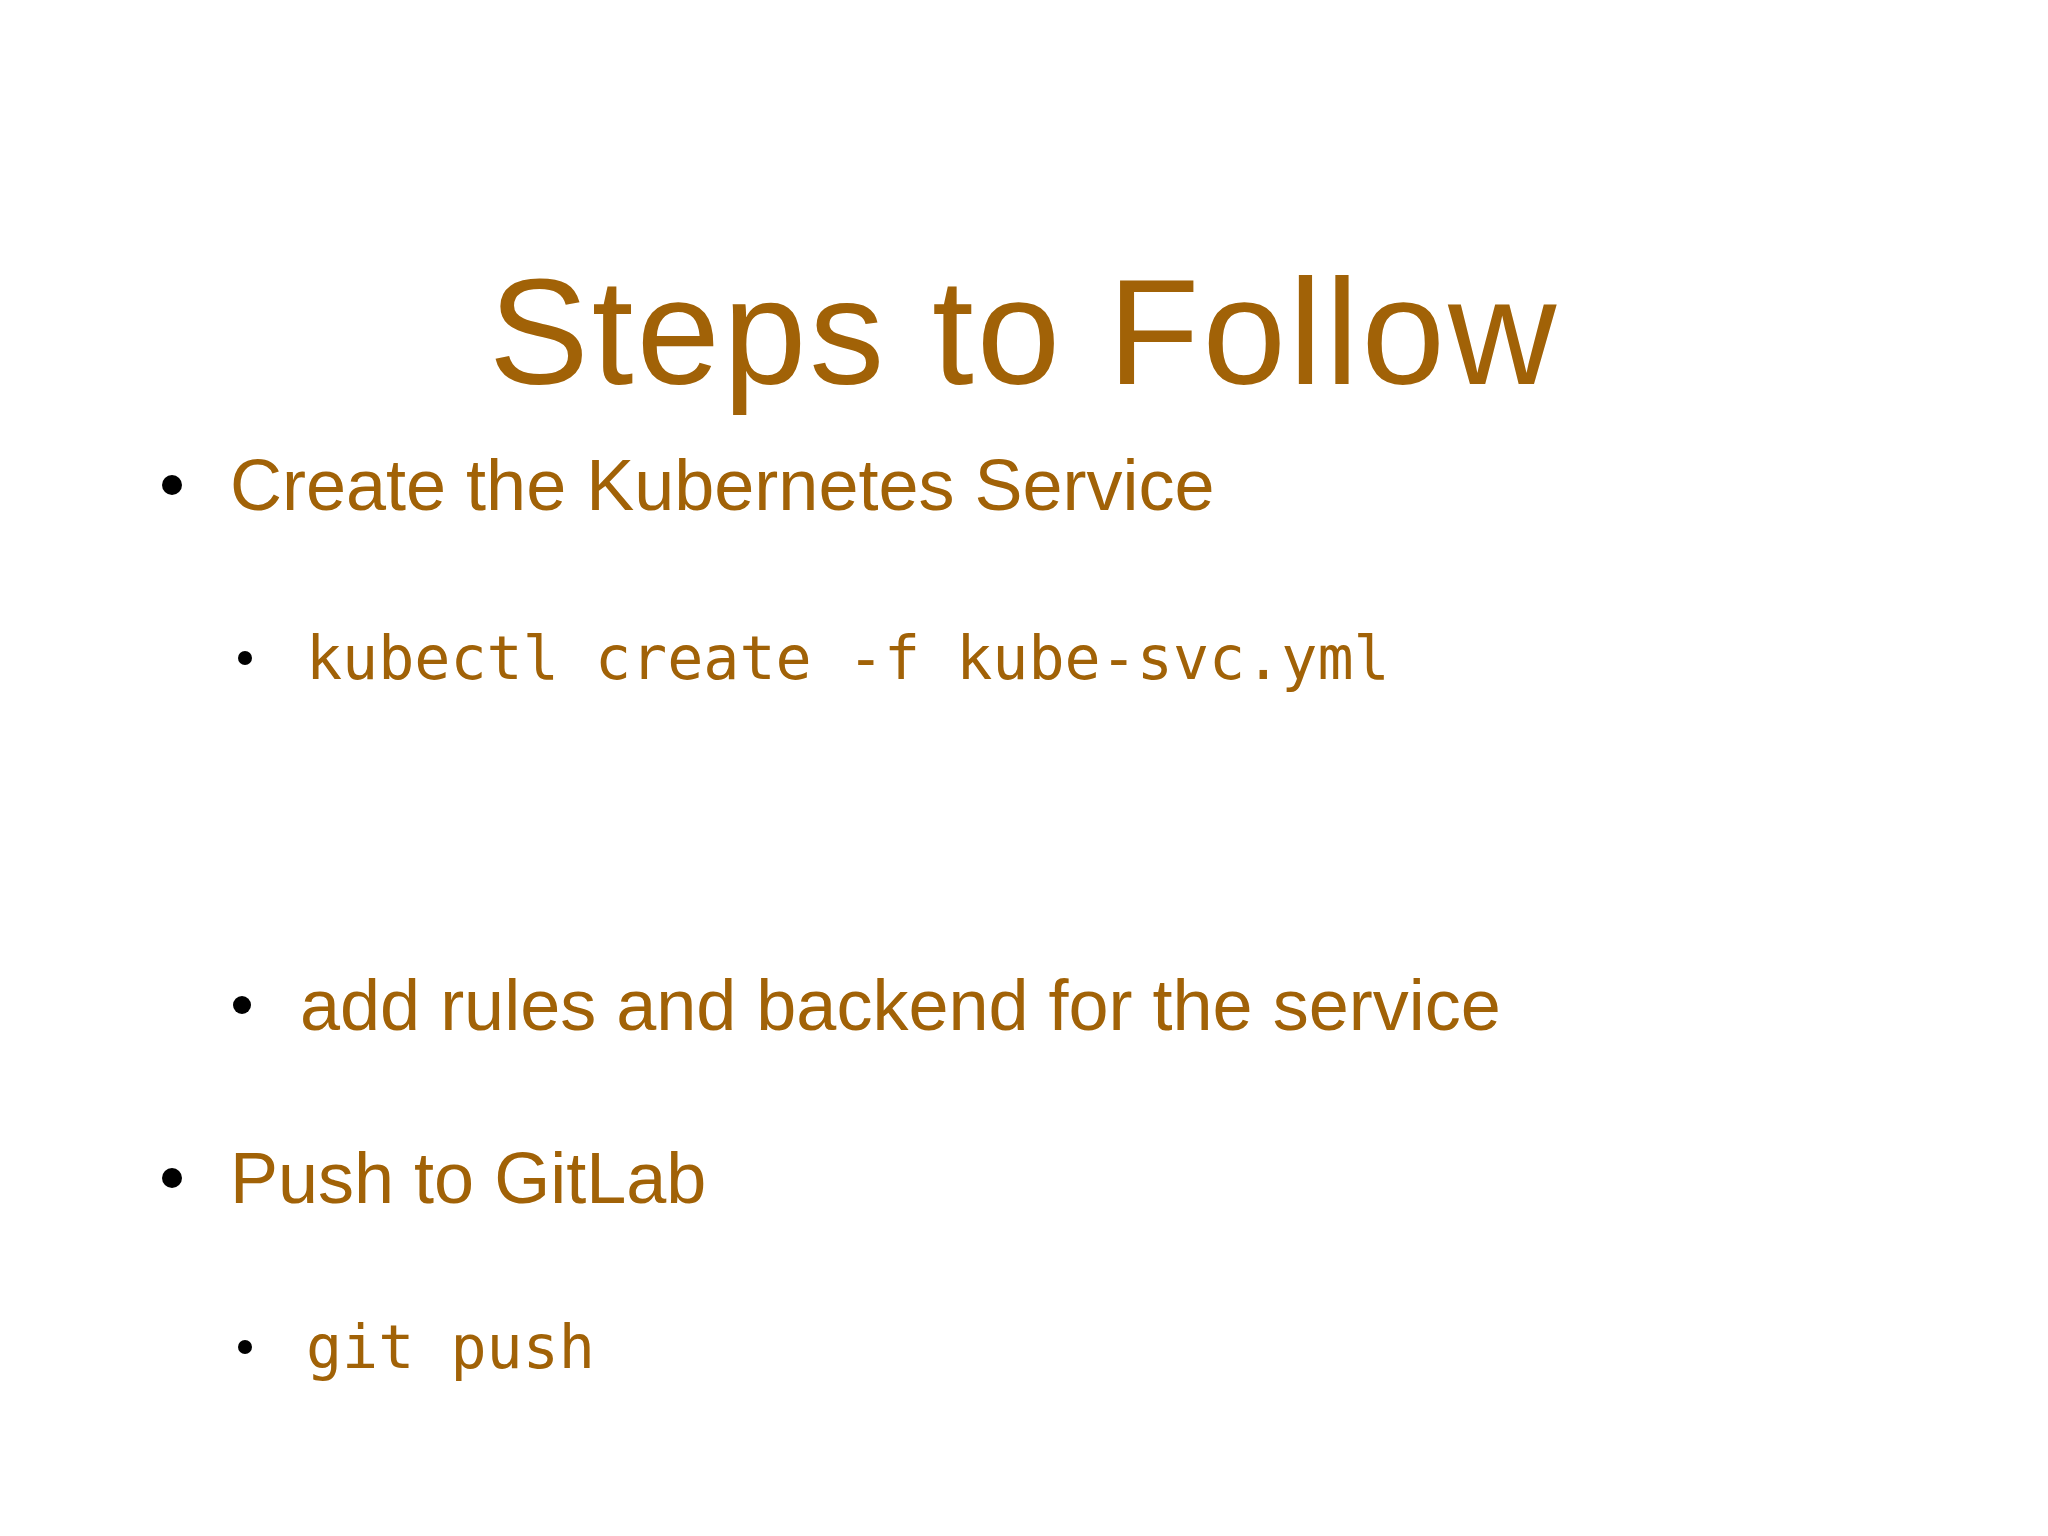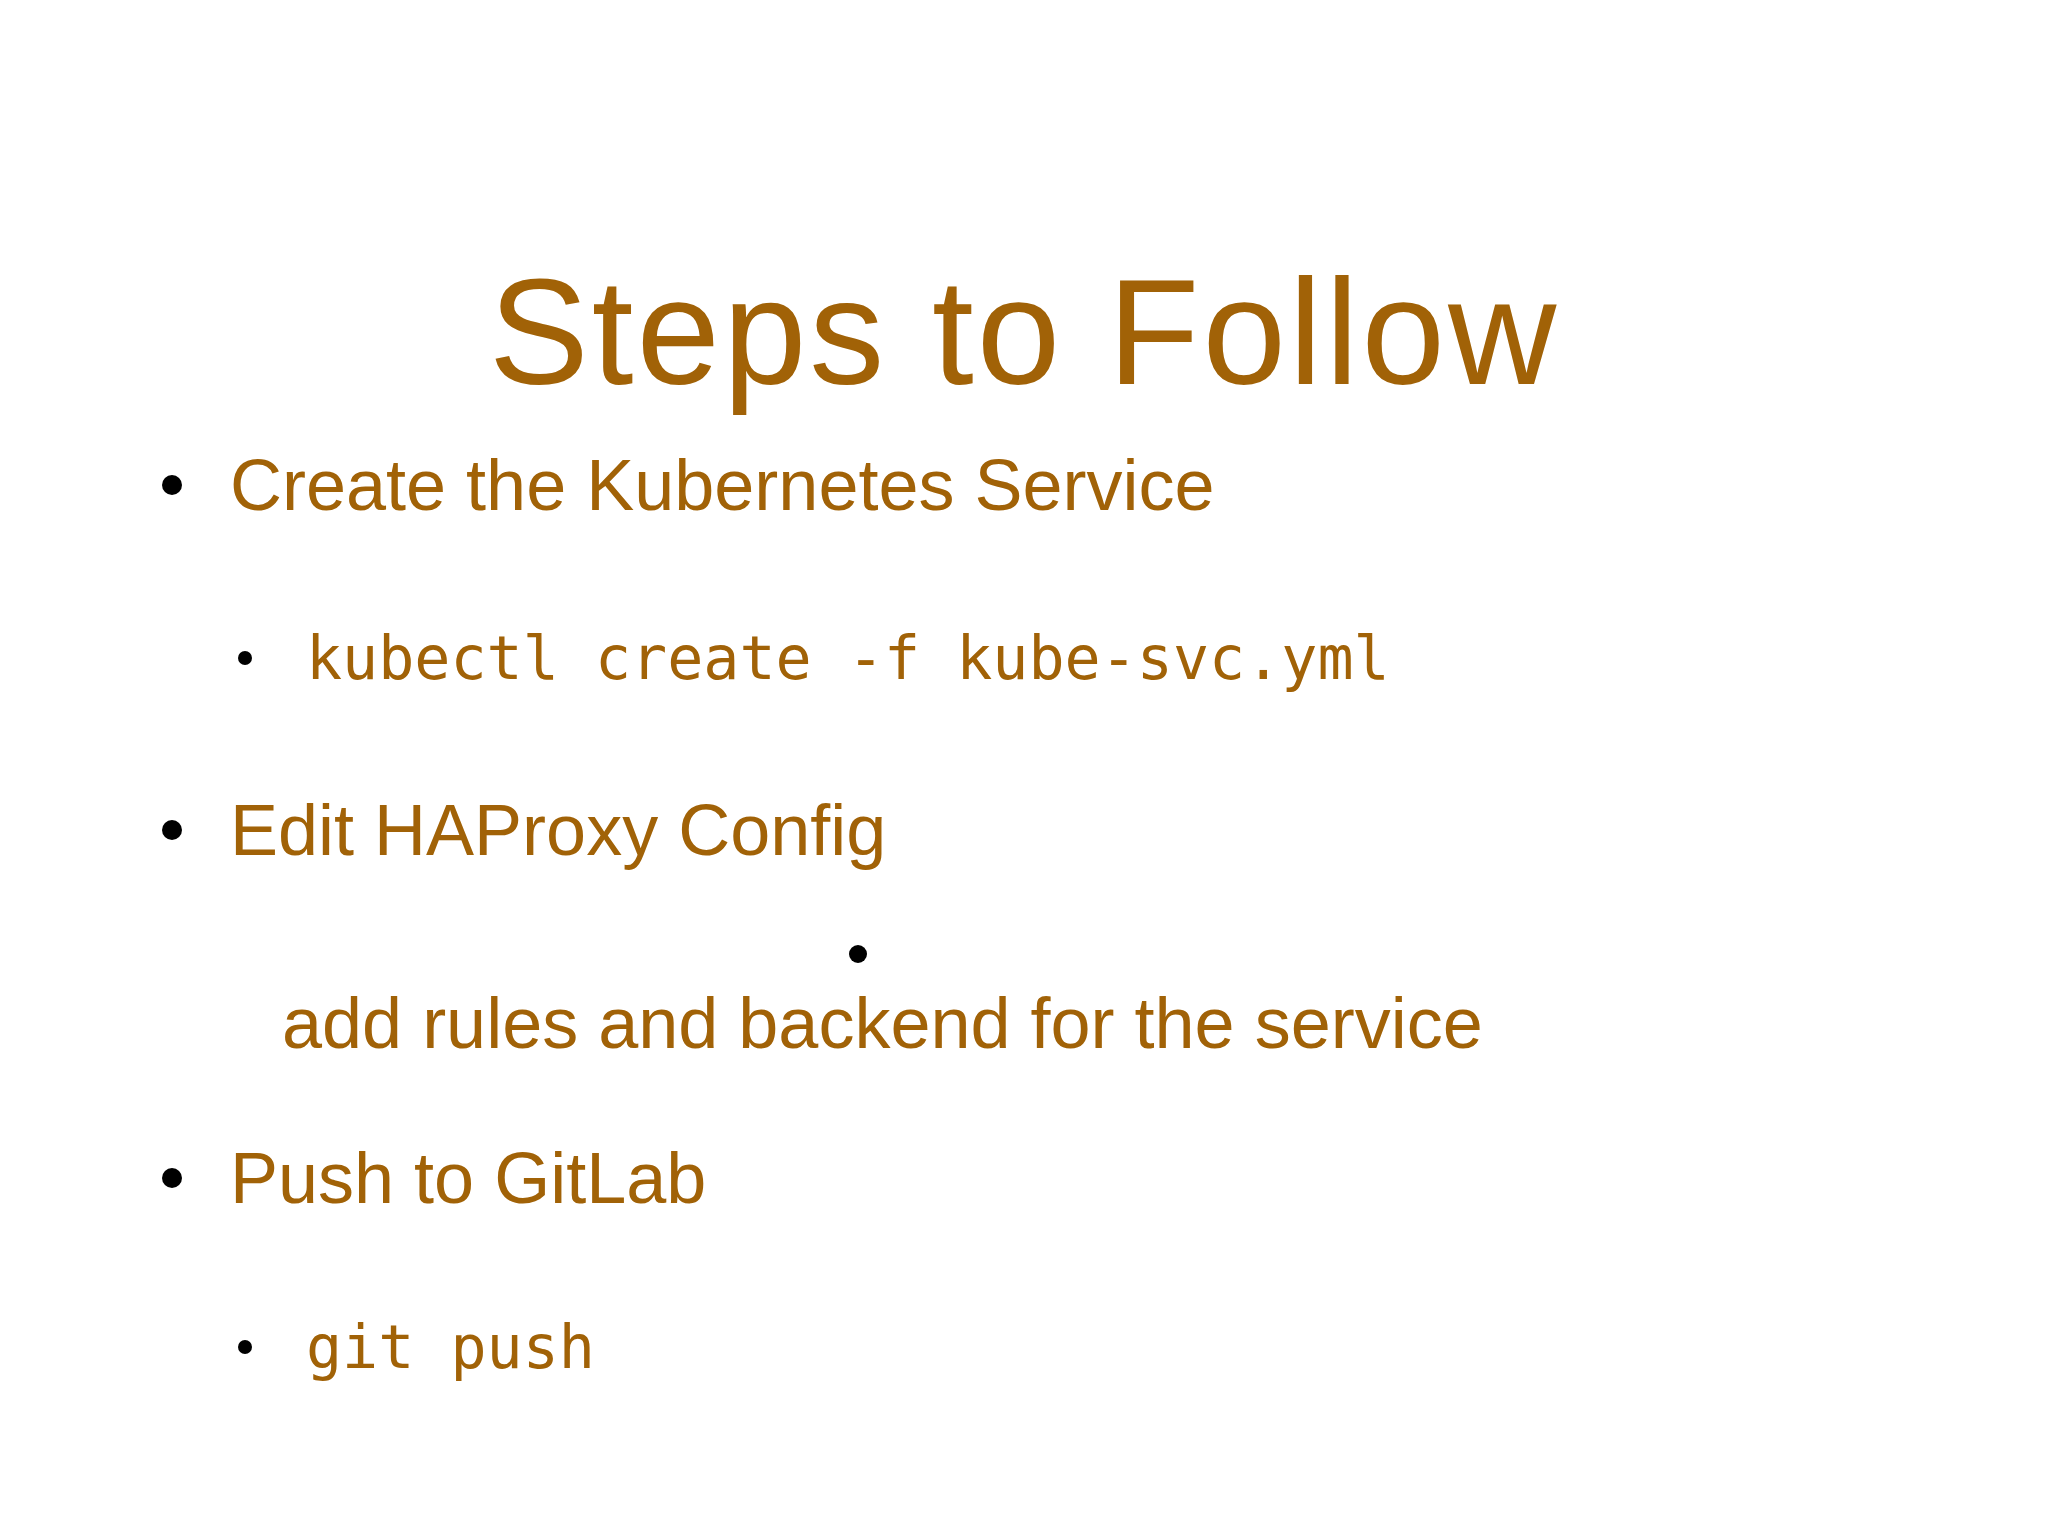--- a/index.html
+++ b/index.html
@@ -37,21 +37,21 @@
   .dot {
     flex: none;
     border-radius: 50%;
     background: #000000;
   }
   
   .row.l1 { left: 162px; }
   .row.l1 .dot { width: 20px; height: 20px; }
   .row.l1 .txt { margin-left: 48px; }
   
-  .row.l2s { left: 233px; flex-direction: column; }
+  .row.l2s { left: 233px; }
   .row.l2s .dot { width: 18px; height: 18px; }
   .row.l2s .txt { margin-left: 49px; }
   
   .row.l2c { left: 238px; }
   .row.l2c .dot { width: 14px; height: 14px; }
   .row.l2c .txt { margin-left: 54px; }
 
   .txt.sans {
     font-size: 72px;
     font-weight: 300;
@@ -80,24 +80,20 @@
   <div class="row l1 r1">
     <span class="dot"></span>
     <span class="txt sans">Create the Kubernetes Service</span>
   </div>
 
   <div class="row l2c r2">
     <span class="dot"></span>
     <span class="txt code">kubectl create -f kube-svc.yml</span>
   </div>
 
-  <div class="row l1 r3">
-    <span class="dot"></span>
-    <span class="txt sans">Edit HAProxy Config</span>
-  </div>
 
   <div class="row l2s r4">
     <span class="dot"></span>
     <span class="txt sans">add rules and backend for the service</span>
   </div>
 
   <div class="row l1 r5">
     <span class="dot"></span>
     <span class="txt sans">Push to GitLab</span>
   </div>

